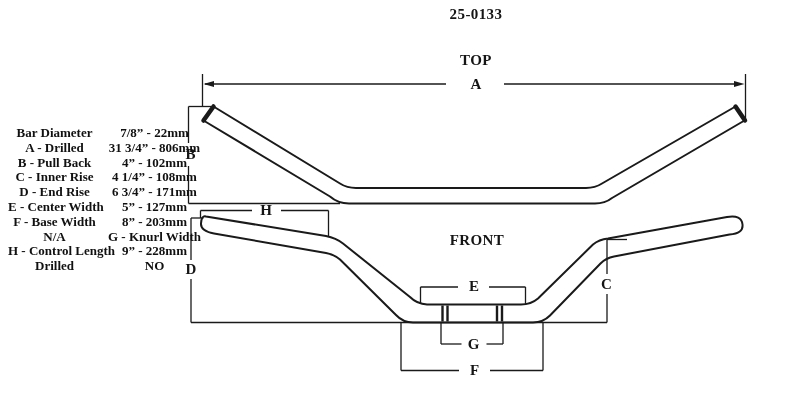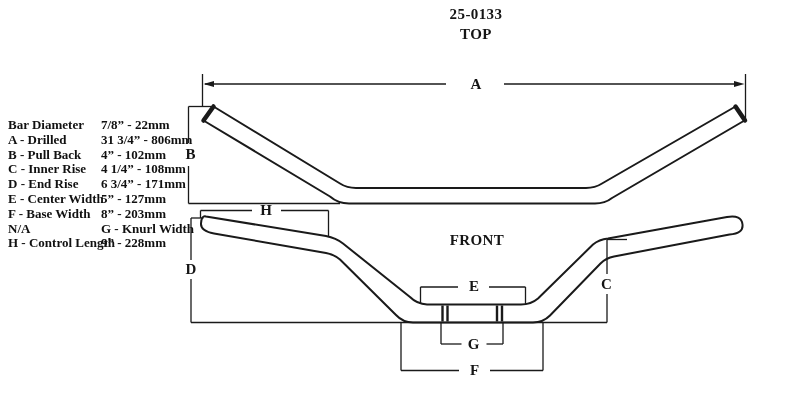--- a/index.html
+++ b/index.html
@@ -21,22 +21,23 @@
     font-size: 15px;
     line-height: 13px;
     white-space: nowrap;
     color: #151515;
   }
   .lbl.caps { letter-spacing: 0.4px; }
 
   .spec-table {
     position: absolute;
     left: 8px;
-    top: 118px;
+    top: 126px;
     width: 200px;
+    text-align: center;
   }
   .spec-row {
     display: grid;
     grid-template-columns: 93px auto;
     line-height: 14.8px;
     font-size: 13px;
     font-weight: bold;
     white-space: nowrap;
   }
   .spec-row .cell { display: block; }
@@ -119,21 +120,21 @@
       <path d="M 490,370.5 H 543"></path>
     </g>
 
     <g fill="#1a1a1a" stroke="none">
       <polygon points="203.5,84 214,81.1 214,86.9"></polygon>
       <polygon points="744.5,84 734,81.1 734,86.9"></polygon>
     </g>
   </svg>
 
   <span class="lbl caps" style="left:476px; top:8px;">25-0133</span>
-  <span class="lbl caps" style="left:476px; top:28px;">TOP</span>
+  <span class="lbl caps" style="left:476px; top:54px;">TOP</span>
   <span class="lbl caps" style="left:477px; top:234px;">FRONT</span>
 
   <span class="lbl" style="left:476px; top:77.5px;">A</span>
   <span class="lbl" style="left:190.5px; top:148px;">B</span>
   <span class="lbl" style="left:266px; top:204px;">H</span>
   <span class="lbl" style="left:191px; top:263px;">D</span>
   <span class="lbl" style="left:606.5px; top:278px;">C</span>
   <span class="lbl" style="left:474px; top:279.5px;">E</span>
   <span class="lbl" style="left:473.5px; top:337.5px;">G</span>
   <span class="lbl" style="left:474.5px; top:363.5px;">F</span>
@@ -168,15 +169,19 @@
       <span class="cell">8” - 203mm</span>
     </div>
     <div class="spec-row">
       <span class="cell">N/A</span>
       <span class="cell">G - Knurl Width</span>
     </div>
     <div class="spec-row">
       <span class="cell">H - Control Length</span>
       <span class="cell">9” - 228mm</span>
     </div>
+    <div class="spec-row">
+      <span class="cell">Drilled</span>
+      <span class="cell">NO</span>
+    </div>
   </div>
 
 </div>
 
 </body></html>

